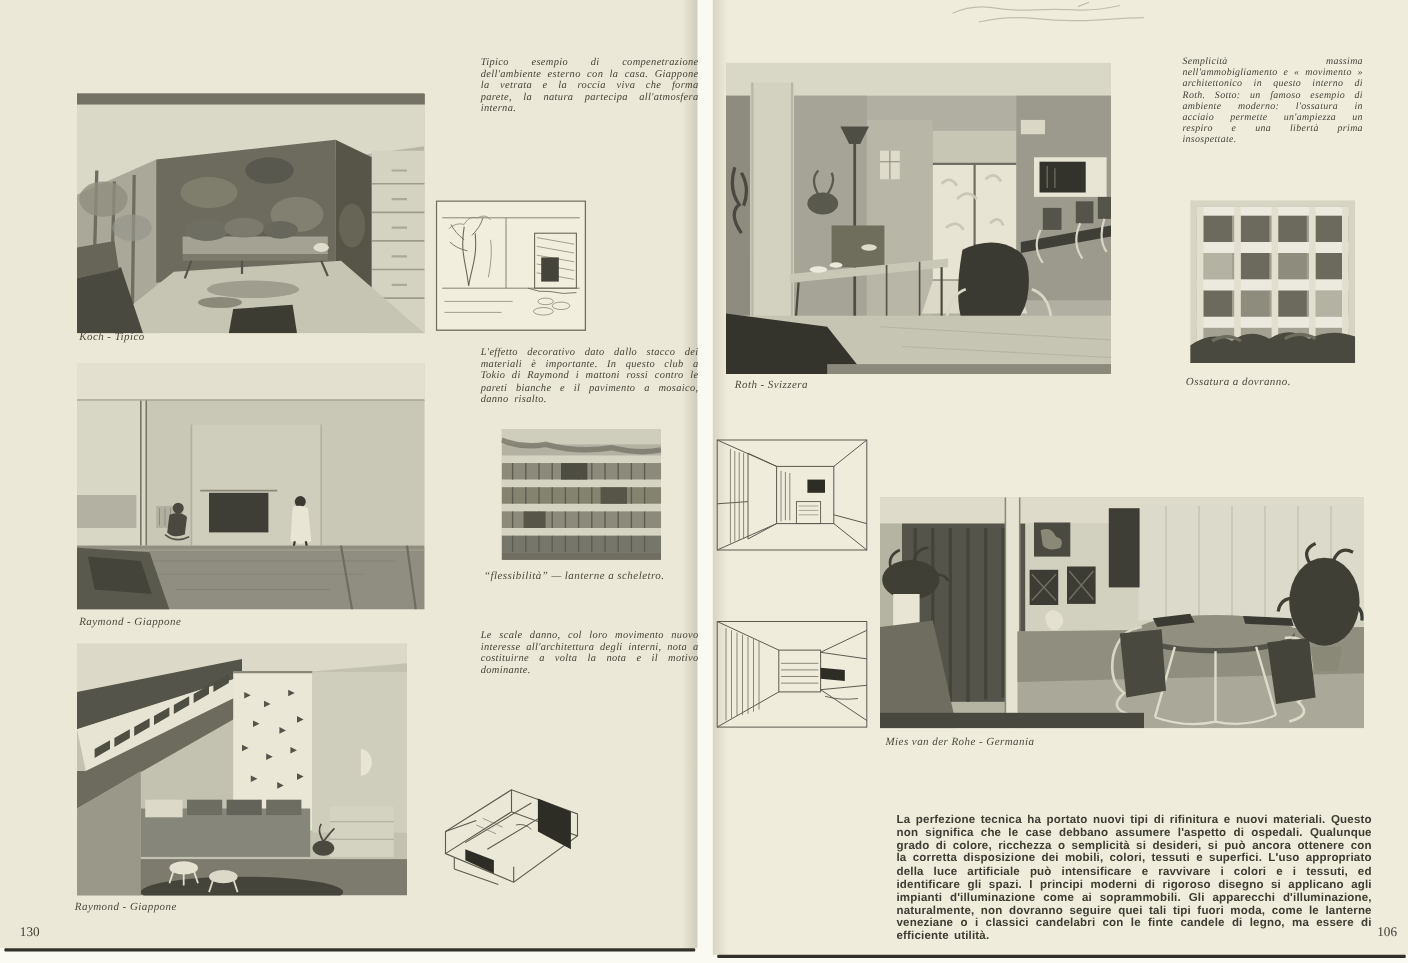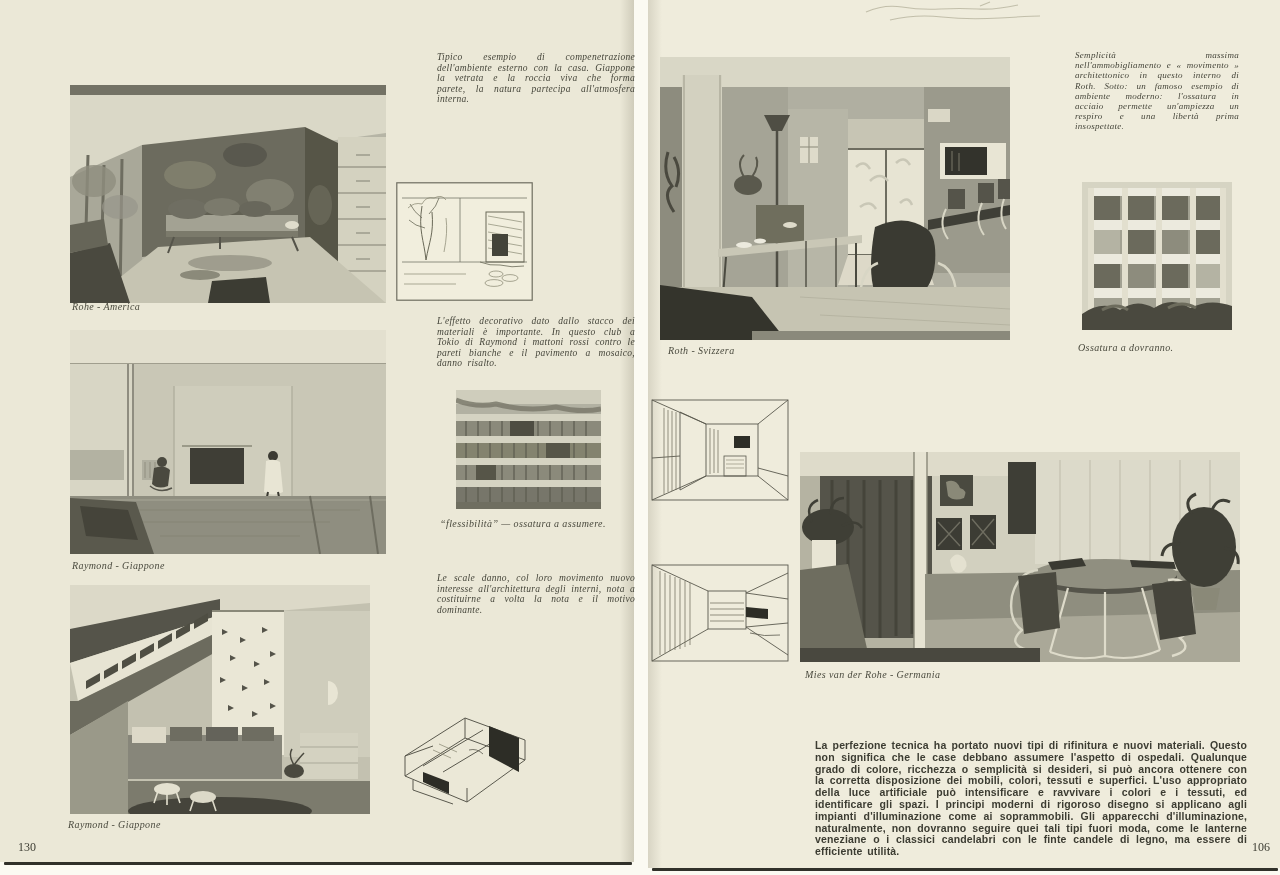--- a/index.html
+++ b/index.html
@@ -56,21 +56,21 @@
       <ellipse cx="185" cy="124" rx="16" ry="8" fill="#68675b"></ellipse>
       <path d="M104 152 l-6 16 M222 152 l6 14 M150 152 l0 12" stroke="#55544a" stroke-width="2"></path>
       <ellipse cx="160" cy="178" rx="42" ry="8" fill="#9a9989" opacity="0.9"></ellipse>
       <ellipse cx="130" cy="190" rx="20" ry="5" fill="#8b8a7a"></ellipse>
       <polygon points="142,196 196,192 200,218 138,218" fill="#3c3c33"></polygon>
       <polygon points="0,168 40,158 60,218 0,218" fill="#4a493f"></polygon>
       <polygon points="0,140 34,134 38,160 0,168" fill="#666558"></polygon>
       <ellipse cx="222" cy="140" rx="7" ry="4" fill="#e0ddcc"></ellipse>
     </svg>
   </div>
-  <div class="caption" style="left:72px;top:300px;">Rohe - America</div>
+  <div class="caption" style="left:72px;top:300px;">Koch - Tipico</div>
 
   <div class="essay" style="left:437px;top:52px;width:198px;">Tipico esempio di compenetrazione dell'ambiente esterno con la casa. Giappone la vetrata e la roccia viva che forma parete, la natura partecipa all'atmosfera interna.</div>
 
   <div class="drawing" style="left:396px;top:182px;width:137px;height:119px;">
     <svg viewBox="0 0 137 119">
       <rect x="0.8" y="0.8" width="135.4" height="117.4" fill="#f1eedd" stroke="#6e6d60" stroke-width="1.2"></rect>
       <path d="M6 16 H131 M6 80 H131" stroke="#77766a" stroke-width="0.8" fill="none"></path>
       <path d="M64 16 V80" stroke="#77766a" stroke-width="0.8"></path>
       <path d="M30 78 C28 58 22 48 26 24 M30 78 C33 60 38 52 36 30" stroke="#6a6958" stroke-width="1" fill="none"></path>
       <path d="M26 36 q-8 -6 -12 -14 M33 32 q8 -8 10 -16 M29 46 q-10 -2 -16 -8" stroke="#6a6958" stroke-width="0.8" fill="none"></path>
@@ -140,21 +140,21 @@
         <path d="M10 53 v15 M22 53 v15 M34 53 v15 M46 53 v15 M58 53 v15 M70 53 v15 M82 53 v15 M94 53 v15 M106 53 v15 M118 53 v15 M130 53 v15"></path>
         <path d="M10 75 v15 M22 75 v15 M34 75 v15 M46 75 v15 M58 75 v15 M70 75 v15 M82 75 v15 M94 75 v15 M106 75 v15 M118 75 v15 M130 75 v15"></path>
         <path d="M10 97 v15 M22 97 v15 M34 97 v15 M46 97 v15 M58 97 v15 M70 97 v15 M82 97 v15 M94 97 v15 M106 97 v15 M118 97 v15 M130 97 v15"></path>
       </g>
       <rect x="54" y="31" width="24" height="15" fill="#4e4d42"></rect>
       <rect x="90" y="53" width="24" height="15" fill="#565548"></rect>
       <rect x="20" y="75" width="20" height="15" fill="#565548"></rect>
       <rect x="0" y="112" width="145" height="7" fill="#6f6e60"></rect>
     </svg>
   </div>
-  <div class="caption" style="left:440px;top:517px;">“flessibilità” — ossatura a assumere.</div>
+  <div class="caption" style="left:440px;top:517px;">“flessibilità” — lanterne a scheletro.</div>
 
   <div class="essay" style="left:437px;top:573px;width:198px;">Le scale danno, col loro movimento nuovo interesse all'architettura degli interni, nota a costituirne a volta la nota e il motivo dominante.</div>
 
   <div class="photo" style="left:70px;top:585px;width:300px;height:229px;">
     <svg viewBox="0 0 300 229">
       <rect width="300" height="229" fill="#c3c1b0"></rect>
       <polygon points="0,0 300,0 300,18 0,44" fill="#dcd9c8"></polygon>
       <polygon points="0,44 150,14 150,30 0,78" fill="#55544a"></polygon>
       <polygon points="0,78 150,30 158,42 8,116" fill="#e7e4d3"></polygon>
       <g fill="#4f4e43">

